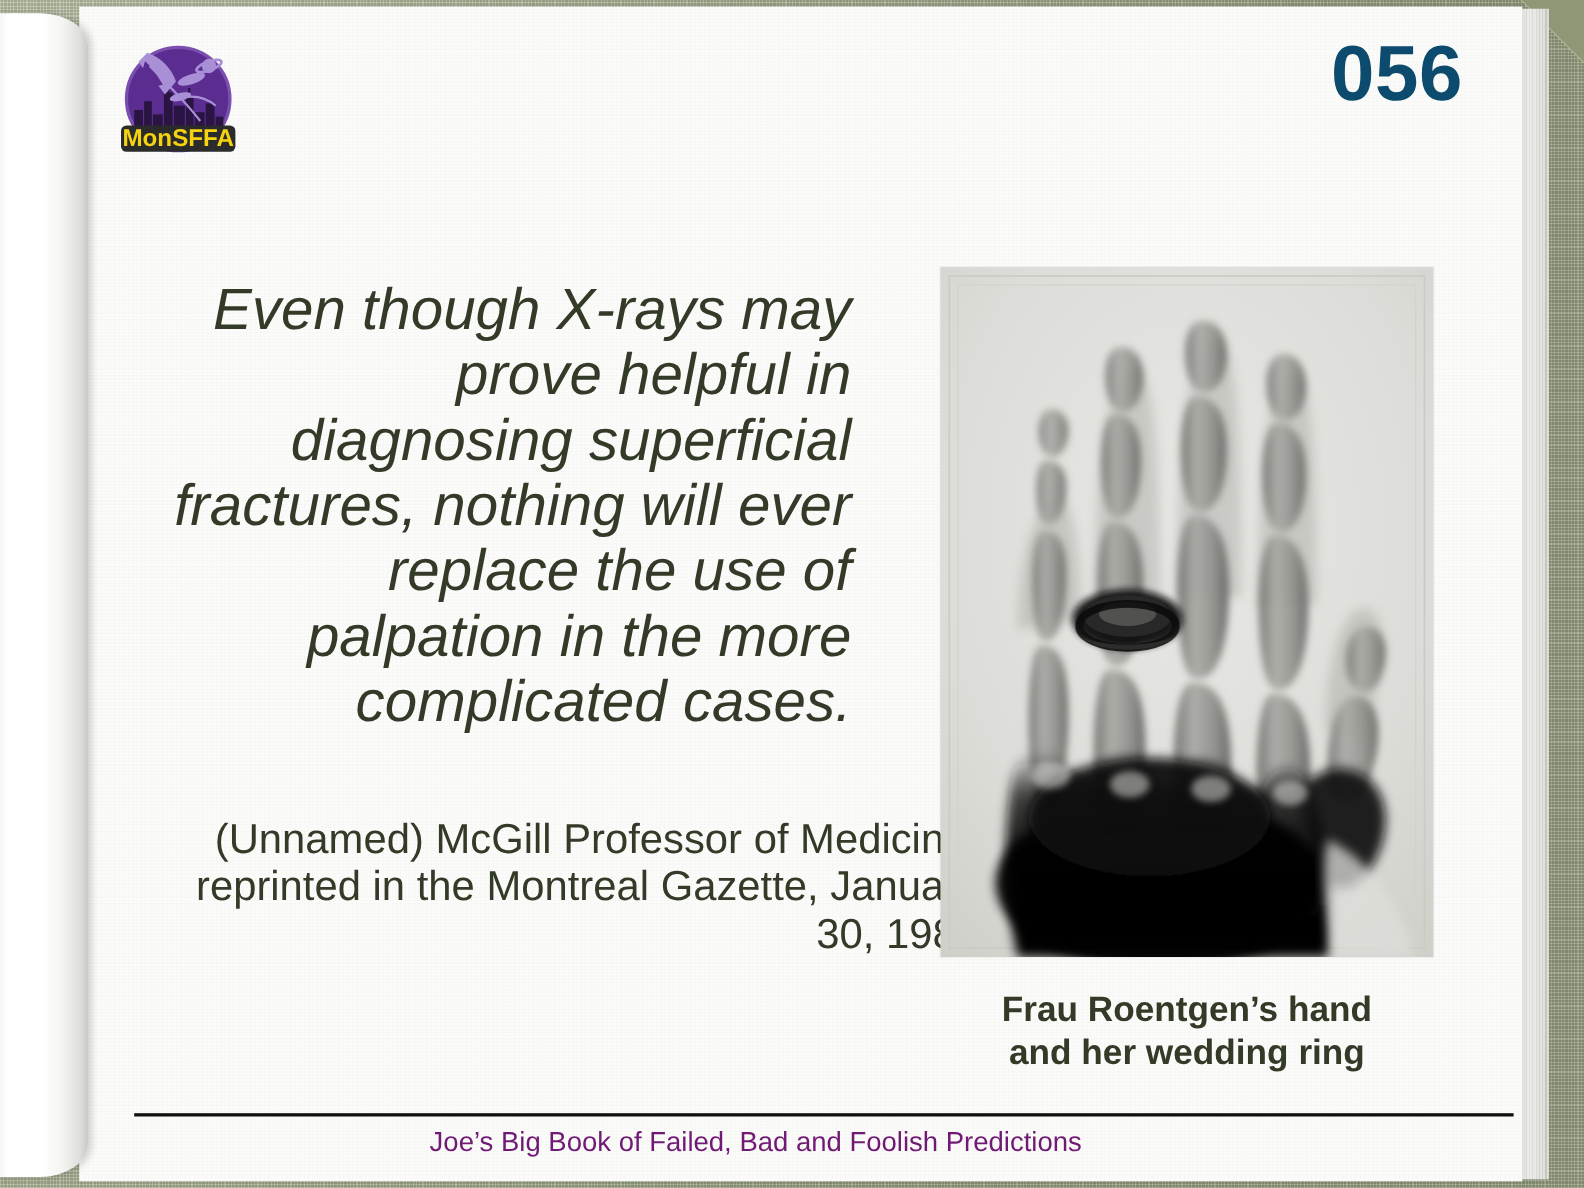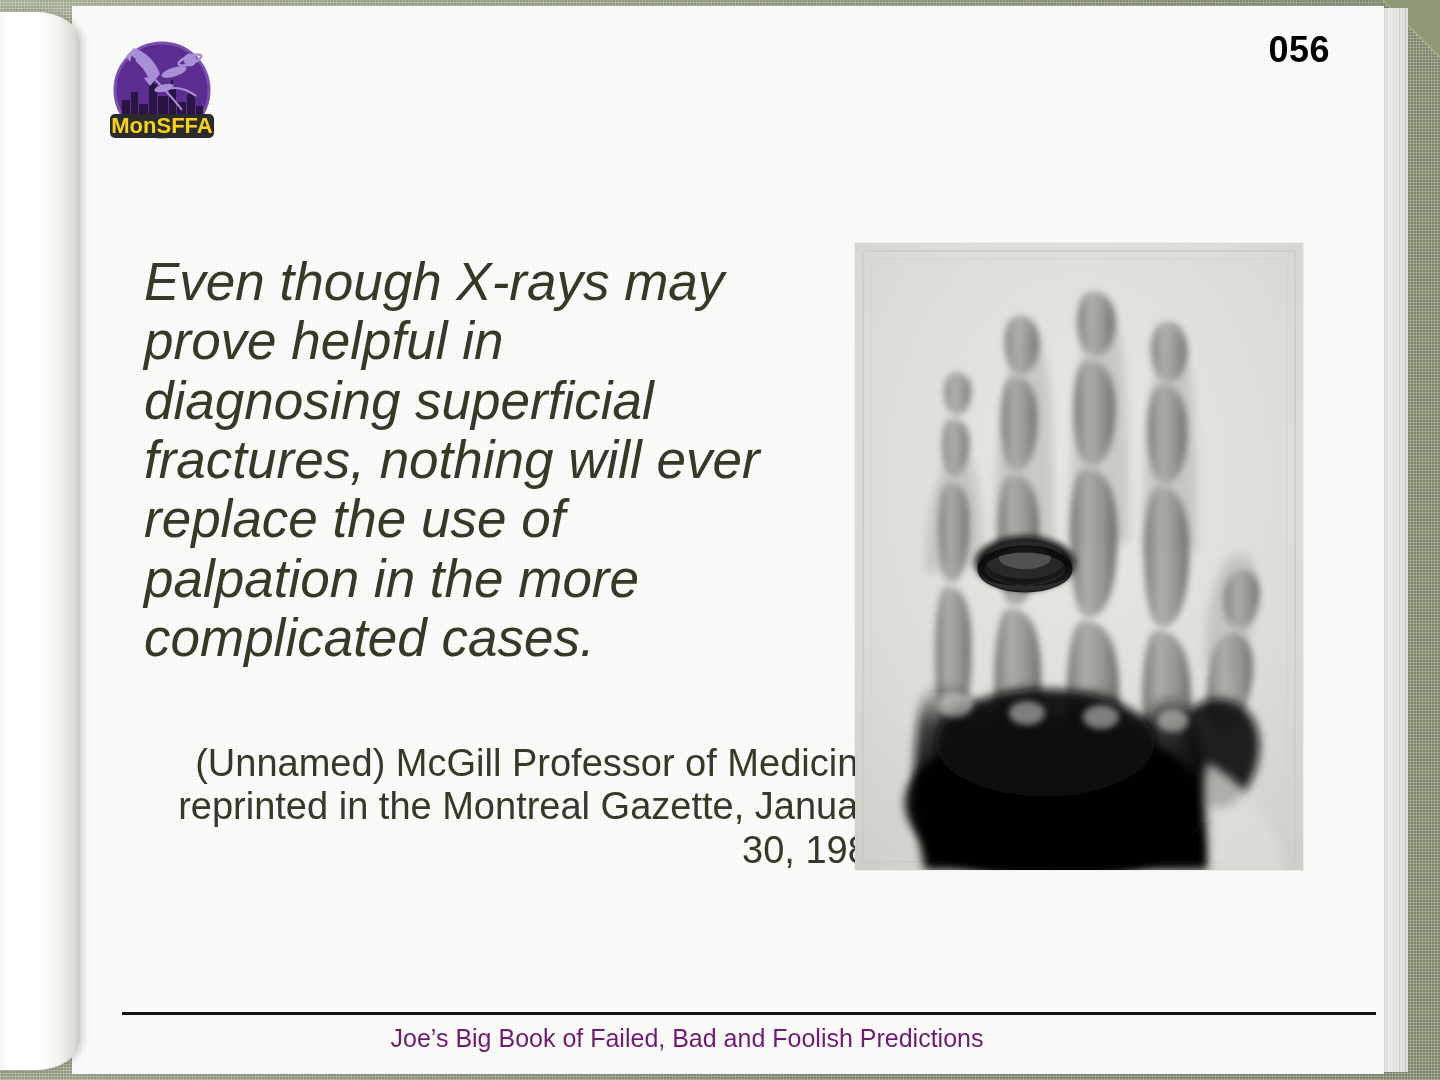--- a/index.html
+++ b/index.html
@@ -119,23 +119,23 @@
     left: 28px;
     top: 38px;
     width: 124px;
     height: 110px;
   }
 
   .page-number {
     position: absolute;
     right: 54px;
     top: 32px;
-    font-size: 36px;
+    font-size: 71px;
     font-weight: bold;
-    color: #000000;
+    color: #0c4a6e;
     letter-spacing: 0.5px;
     line-height: 1;
   }
 
   .slide-title {
     position: absolute;
     left: 0;
     top: 104px;
     width: 1240px;
     text-align: center;
@@ -147,20 +147,21 @@
   .quote {
     position: absolute;
     left: 72px;
     top: 252px;
     width: 630px;
     font-style: italic;
     font-size: 53px;
     line-height: 1.12;
     color: #333a27;
     font-stretch: condensed;
+    text-align: right;
   }
 
   .attribution {
     position: absolute;
     left: 62px;
     top: 742px;
     width: 756px;
     text-align: right;
     font-size: 38px;
     line-height: 1.14;
@@ -387,20 +388,24 @@
           <ellipse cx="246" cy="474" rx="18" ry="12"></ellipse>
           <ellipse cx="318" cy="478" rx="16" ry="11"></ellipse>
         </g>
 
         <g filter="url(#soft2)" opacity="0.75">
           <path d="M352 520 C392 540 420 580 430 627 L360 627 C348 580 346 546 352 520 Z" fill="#dedeDA"></path>
         </g>
       </svg>
     </div>
 
+    <div class="caption">
+      <div>Frau Roentgen’s hand</div>
+      <div>and her wedding ring</div>
+    </div>
 
     <div class="footer-rule"></div>
 
     <div class="footer-text">Joe’s Big Book of Failed, Bad and Foolish Predictions</div>
   </div>
 
   <div class="page-curl">
     <div class="page-curl-hi"></div>
   </div>
 

